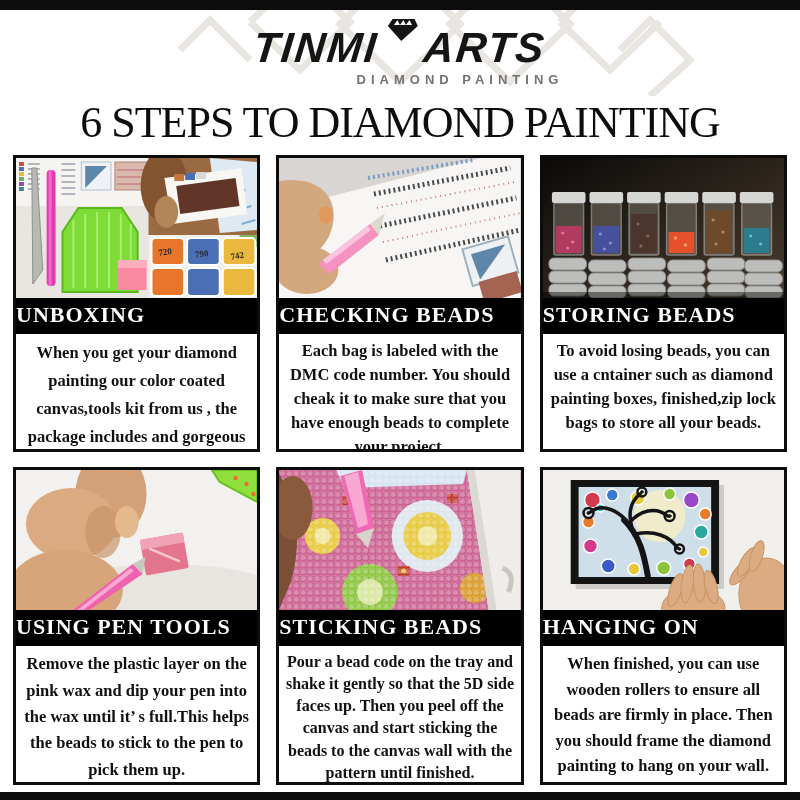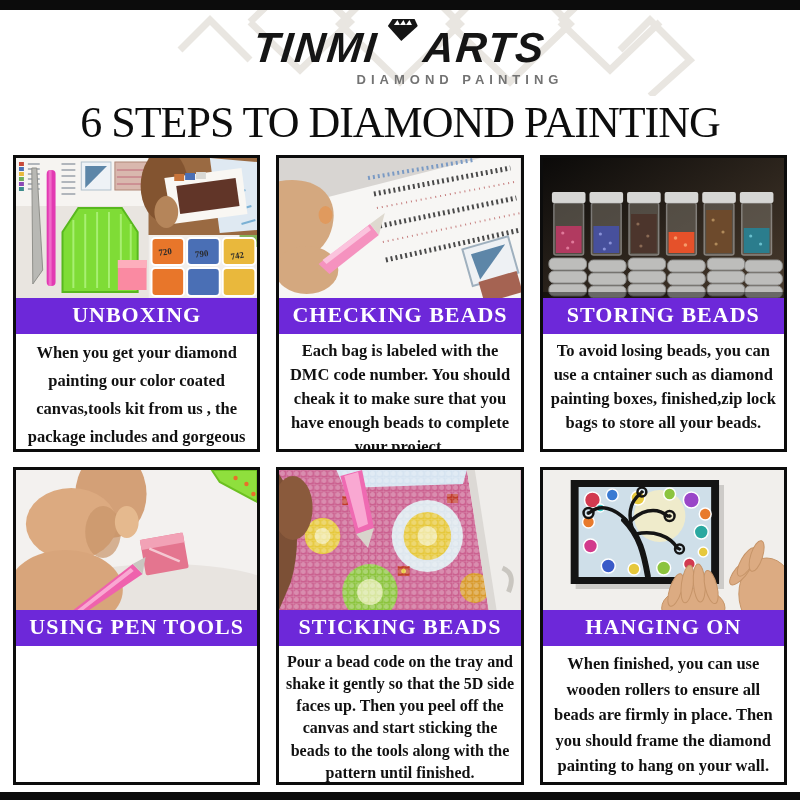--- a/index.html
+++ b/index.html
@@ -23,21 +23,21 @@
   h1{margin:4px 0 9px;text-align:center;font-size:44px;font-weight:normal;
      letter-spacing:-1px;line-height:1.05;color:#0d0d0d;white-space:nowrap}
 
   
   .grid{display:grid;grid-template-columns:1fr 1fr 1fr;grid-template-rows:297px 318px;
         gap:15px 16px;margin:0 13px}
   .panel{border:3px solid #0c0c0c;background:#fff;display:flex;flex-direction:column;
          box-sizing:border-box;overflow:hidden}
   .scene{flex:0 0 140px;height:140px;overflow:hidden;background:#ddd}
   .scene svg{display:block;width:100%;height:100%}
-  .bar{flex:0 0 auto;background:#6d28d9;color:#fff;text-align:center;font-weight:bold;
+  .bar{flex:0 0 auto;background:#000000;color:#fff;font-weight:bold;
        font-size:22px;letter-spacing:1px;padding:4px 0 6px}
   .desc{flex:1;background:#fff;font-weight:bold;font-size:16.5px;line-height:1.45;
         text-align:center;padding:5px 4px;box-sizing:border-box}
 </style>
 </head>
 <body>
 
 <div class="topbar"></div>
 
 <header>
@@ -308,20 +308,21 @@
           <line x1="136" y1="76" x2="164" y2="94" stroke="#fff" opacity="0.6" stroke-width="2.5"></line>
         </g>
         <g>
           <polygon points="58,140 118,94 128,104 74,140" fill="#ef62ad"></polygon>
           <polygon points="62,140 116,98 119,101 68,140" fill="#f9a8d2"></polygon>
           <polygon points="118,94 131,87 128,104" fill="#c9c6c0"></polygon>
         </g>
       </svg>
     </div>
     <div class="bar"><span>USING PEN TOOLS</span></div>
+    <div class="desc" style="line-height:1.6">Remove the plastic layer on the pink wax and dip your pen into the wax until it’ s full.This helps the beads to stick to the pen to pick them up.</div>
   </section>
 
   <section class="panel">
     <div class="scene">
       <svg viewBox="0 0 244 140" preserveAspectRatio="none">
         <defs>
           <pattern id="p5" width="7" height="7" patternUnits="userSpaceOnUse">
             <circle cx="3.5" cy="3.5" r="2.5" fill="#ffffff" opacity="0.28"></circle>
             <path d="M0 0H7M0 0V7" stroke="#fff" stroke-width="0.6" opacity="0.4"></path>
           </pattern>
@@ -351,21 +352,21 @@
           <ellipse cx="14" cy="38" rx="20" ry="32" fill="#8a5a3c"></ellipse>
         </g>
         <g>
           <polygon points="62,6 84,0 96,58 78,64" fill="#ef6ab2"></polygon>
           <polygon points="66,6 80,2 90,54 80,58" fill="#f9a8d2"></polygon>
           <polygon points="78,64 96,58 90,78" fill="#d8d4cc"></polygon>
         </g>
       </svg>
     </div>
     <div class="bar"><span>STICKING BEADS</span></div>
-    <div class="desc" style="line-height:1.38;font-size:16px">Pour a bead code on the tray and shake it gently so that the 5D side faces up. Then you peel off the canvas and start sticking the beads to the tools along with the pattern until finished.</div>
+    <div class="desc" style="line-height:1.38;font-size:16px">Pour a bead code on the tray and shake it gently so that the 5D side faces up. Then you peel off the canvas and start sticking the beads to the canvas wall with the pattern until finished.</div>
   </section>
 
   <section class="panel">
     <div class="scene">
       <svg viewBox="0 0 244 140" preserveAspectRatio="none">
         <rect width="244" height="140" fill="#f1efec"></rect>
         <g>
           <rect x="33" y="15" width="150" height="104" fill="#000" opacity="0.15"></rect>
           <rect x="28" y="10" width="150" height="104" fill="#141414"></rect>
           <rect x="36" y="17" width="134" height="90" fill="#cfdfe9"></rect>

